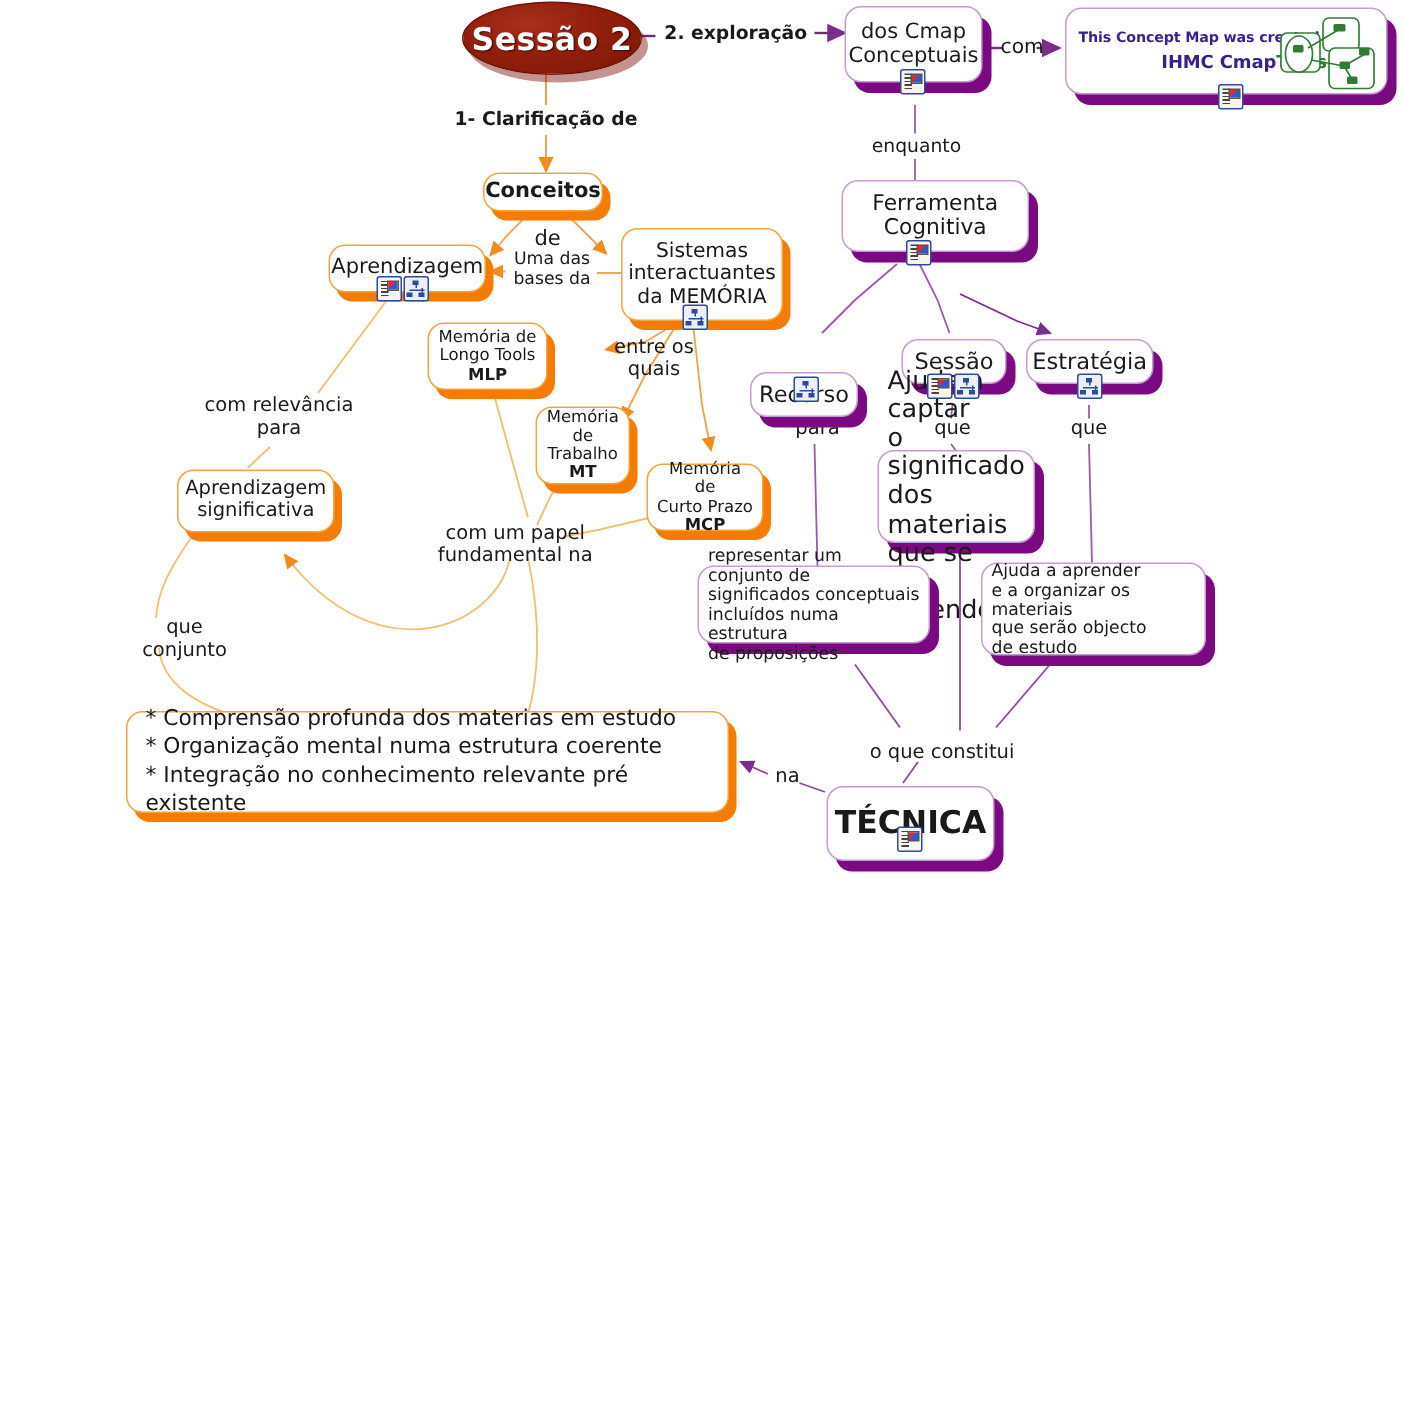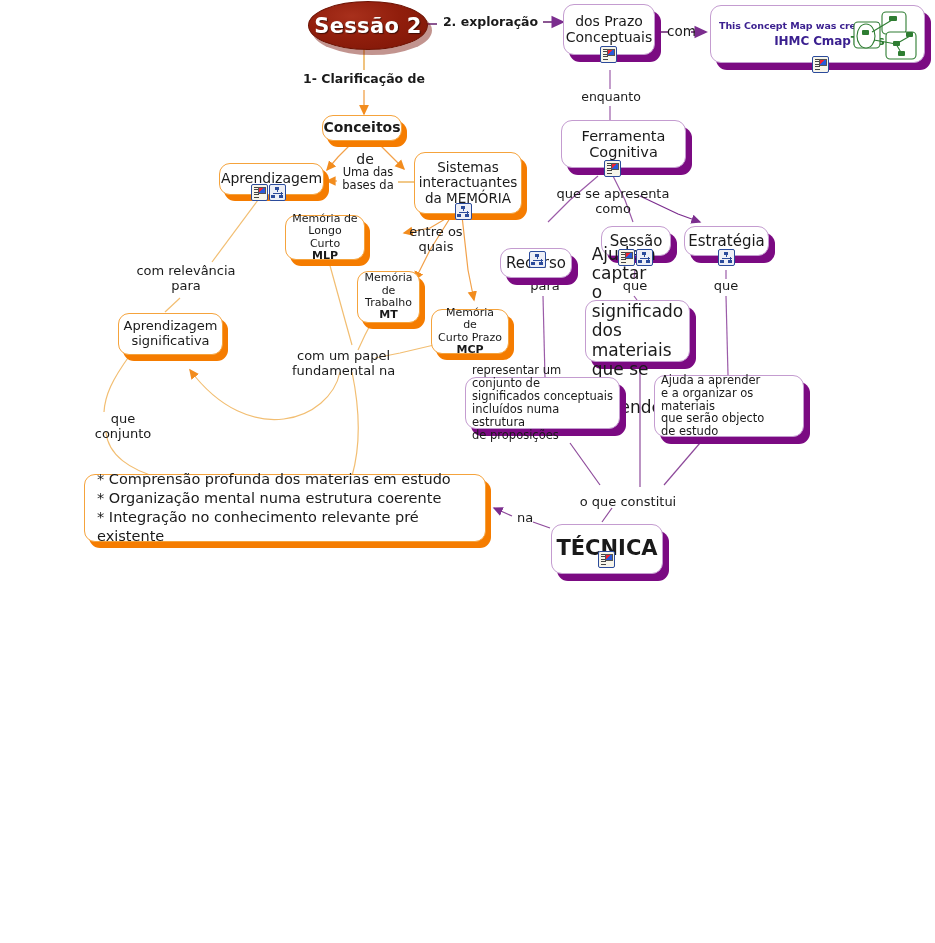--- a/index.html
+++ b/index.html
@@ -142,21 +142,21 @@
     </g>
   </svg>
 
   <div class="root" id="n-sessao2" style="left:308px;top:1px;width:118px;height:47px;">
     <span class="txt">Sessão 2</span>
   </div>
 
   <div class="node purple" id="n-mapas" style="left:563px;top:4px;width:92px;height:51px;font-size:14px;">
     <div class="shadow"></div>
     <div class="body">
-      <span class="txt">dos Prazo
+      <span class="txt">dos Cmap
 Conceptuais</span>
     </div>
   </div>
   <div class="icons" style="left:600px;top:46px;">
     <span class="ico doc"></span>
   </div>
 
   <div class="node purple" id="cmaplogo" style="left:710px;top:5px;width:215px;height:58px;">
     <div class="shadow"></div>
     <div class="body">
@@ -239,21 +239,21 @@
         <i class="m3"></i>
         <i class="l1"></i>
         <i class="m4"></i>
         <i class="r1"></i>
       </span>
   </div>
 
   <div class="node orange" id="n-mlp" style="left:285px;top:215px;width:80px;height:45px;font-size:11px;">
     <div class="shadow"></div>
     <div class="body">
-      <span class="txt"><span>Memória de</span><br><span>Longo Curto</span><br><b>MLP</b></span>
+      <span class="txt"><span>Memória de</span><br><span>Longo Tools</span><br><b>MLP</b></span>
     </div>
   </div>
 
   <div class="node orange" id="n-mt" style="left:357px;top:271px;width:63px;height:52px;font-size:11px;">
     <div class="shadow"></div>
     <div class="body">
       <span class="txt"><span>Memória</span><br><span>de</span><br><span>Trabalho</span><br><b>MT</b></span>
     </div>
   </div>
 
@@ -374,22 +374,20 @@
   </div>
 
   <div class="lbl bold" style="left:437px;top:15px;width:107px;">2. exploração</div>
   <div class="lbl" style="left:667px;top:24px;width:26px;font-size:13.5px;">com</div>
   <div class="lbl bold" style="left:295px;top:72px;width:138px;">1- Clarificação de</div>
   <div class="lbl" style="left:576px;top:90px;width:70px;">enquanto</div>
   <div class="lbl" style="left:352px;top:152px;width:26px;font-size:14px;">de</div>
   <div class="lbl" style="left:337px;top:166px;width:62px;font-size:11.5px;">Uma das
 bases da</div>
   <div class="lbl" style="left:390px;top:225px;width:92px;font-size:13px;">entre os quais</div>
-  <div class="lbl" style="left:550px;top:187px;width:126px;font-size:13px;">que se apresenta
-como</div>
   <div class="lbl" style="left:524px;top:279px;width:42px;font-size:13px;">para</div>
   <div class="lbl" style="left:620px;top:279px;width:30px;font-size:13px;">que</div>
   <div class="lbl" style="left:711px;top:279px;width:30px;font-size:13px;">que</div>
   <div class="lbl" style="left:132px;top:264px;width:108px;font-size:13px;">com relevância
 para</div>
   <div class="lbl" style="left:285px;top:349px;width:117px;font-size:13px;">com um papel
 fundamental na</div>
   <div class="lbl" style="left:85px;top:412px;width:76px;font-size:13px;">que conjunto</div>
   <div class="lbl" style="left:572px;top:495px;width:112px;font-size:13px;">o que constitui</div>
   <div class="lbl" style="left:513px;top:511px;width:24px;font-size:13px;">na</div>

